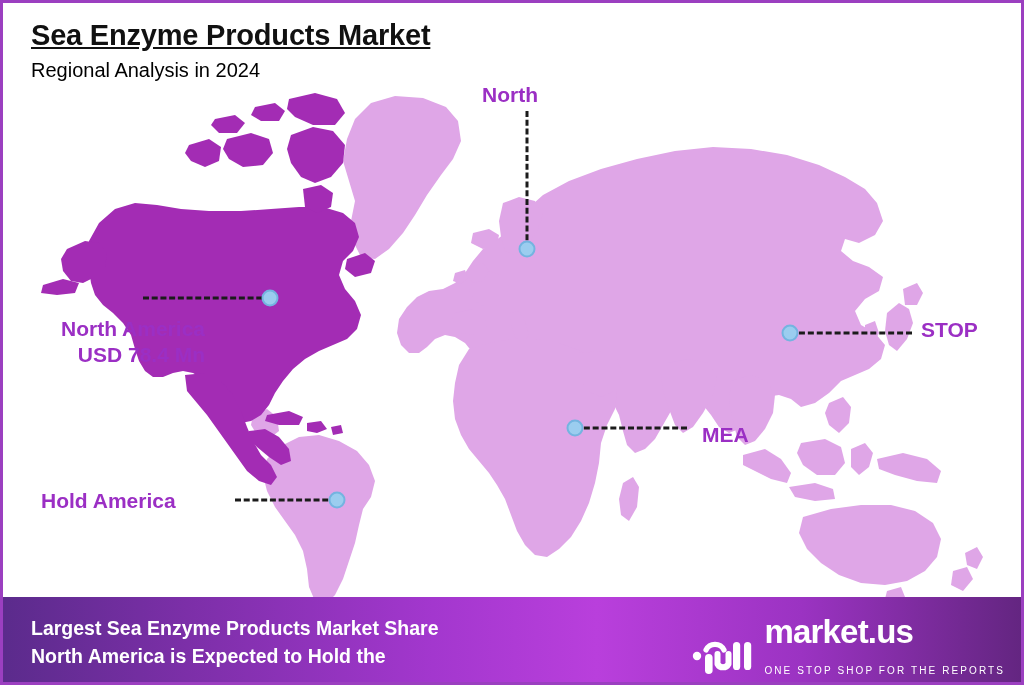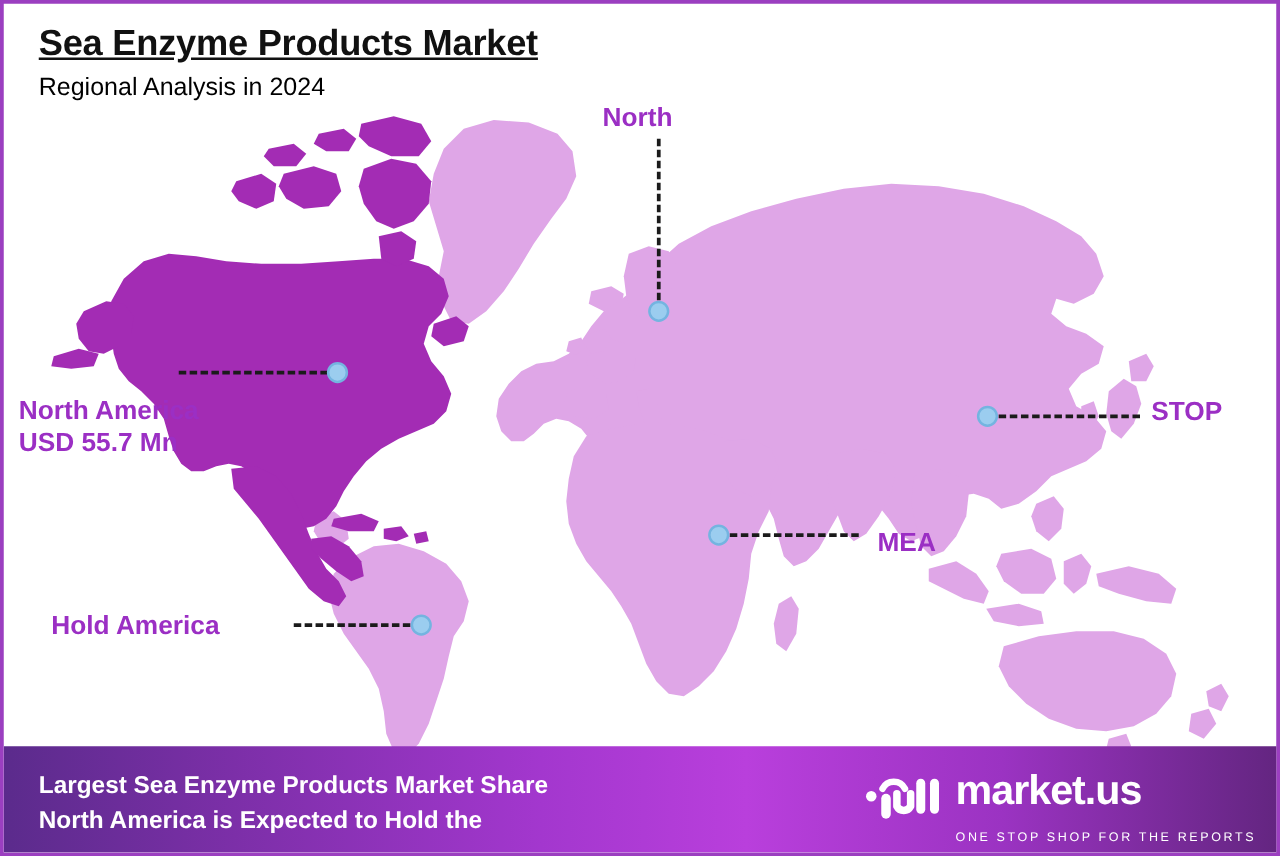--- a/index.html
+++ b/index.html
@@ -71,21 +71,21 @@
   
   .region-label {
     position: absolute;
     color: #9B2FC4;
     font-weight: bold;
     font-size: 21px;
     line-height: 1.22;
     white-space: nowrap;
   }
   .region-label .val { display: block; }
-  .rl-center { text-align: left; }
+  .rl-center { text-align: right; }
 
   
   .banner {
     position: absolute;
     left: 0; bottom: 0;
     width: 1024px; height: 85px;
     background: linear-gradient(90deg,
         #5B2B8C 0%,
         #7C2FA8 18%,
         #A337CE 42%,
@@ -102,21 +102,21 @@
     line-height: 1.42;
     white-space: nowrap;
   }
   .banner-text span { display: block; }
 
   
   .logo {
     position: absolute;
     right: 22px; top: 18px;
     display: flex;
-    align-items: flex-start;
+    align-items: flex-end;
     gap: 10px;
   }
   .logo-mark { flex: 0 0 auto; }
   .logo-text-block { display: flex; flex-direction: column; }
   .logo-word {
     color: #ffffff;
     font-size: 33px;
     font-weight: bold;
     letter-spacing: -0.8px;
     line-height: 1;
@@ -232,21 +232,21 @@
 
     <div class="dash-h" style="left:572px; top:365px; width:112px;"></div>
     <div class="marker" style="left:572px; top:365px;"></div>
 
     <div class="dash-h" style="left:232px; top:437px; width:102px;"></div>
     <div class="marker" style="left:334px; top:437px;"></div>
   </div>
 
   <div class="region-label rl-center" style="left:12px; top:313px; width:190px;">
     <span class="name">North America</span>
-    <span class="val">USD 55.7 Mn</span>
+    <span class="val">USD 78.4 Mn</span>
   </div>
 
   <div class="region-label" style="left:479px; top:79px;">
     <span>North</span>
   </div>
 
   <div class="region-label" style="left:918px; top:314px;">
     <span>STOP</span>
   </div>
 

